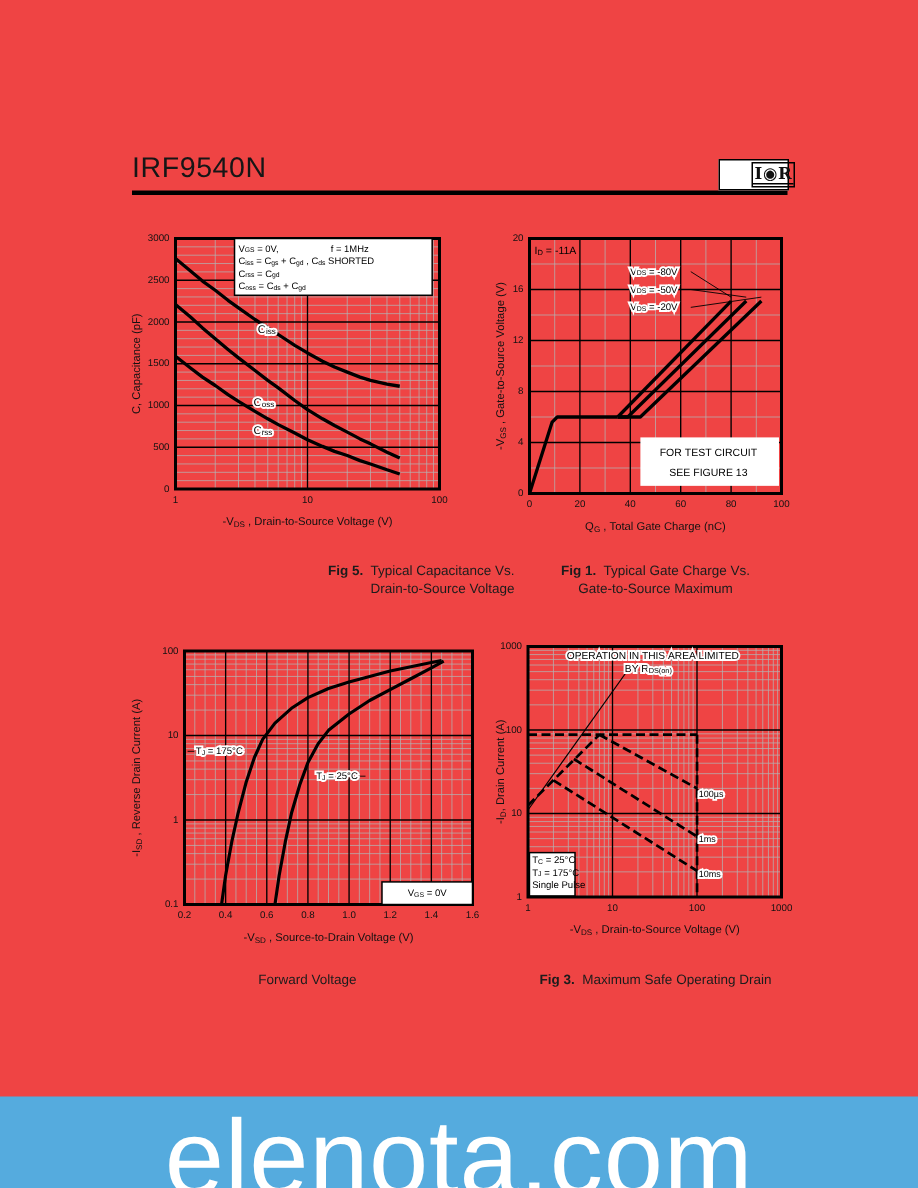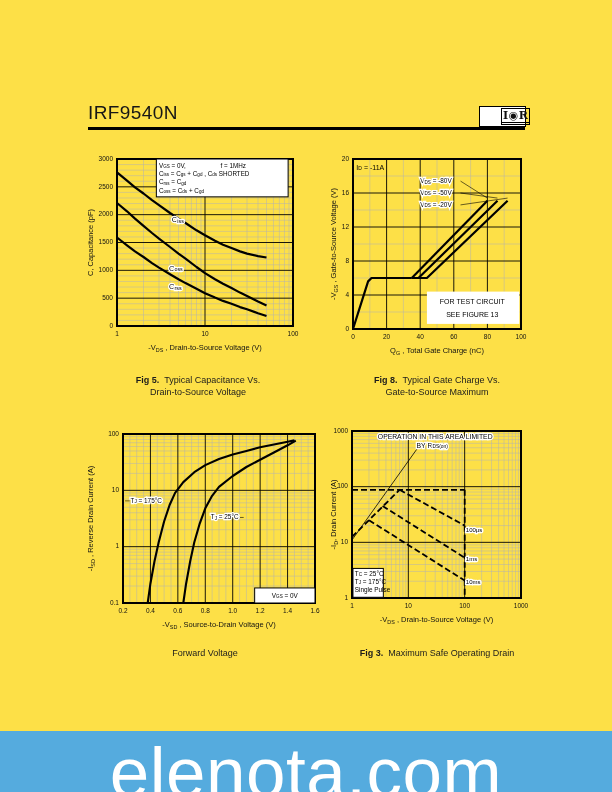--- a/index.html
+++ b/index.html
@@ -1,16 +1,16 @@
 <!DOCTYPE html>
 <html><head>
 <meta charset="utf-8">
 <style>
   html,body{margin:0;padding:0;background:#ffffff;}
-  .page{position:relative;width:612px;height:792px;background:#fde047;overflow:hidden;
+  .page{position:relative;width:612px;height:792px;background:#ef4444;overflow:hidden;
         font-family:"Liberation Sans",sans-serif;color:#111;}
   .header-title{position:absolute;left:88px;top:102px;font-size:19px;letter-spacing:.4px;color:#161616;}
   .title-rule{position:absolute;left:88px;top:127px;width:437px;height:2.5px;background:#000;}
   .ir-logo{position:absolute;left:479px;top:106px;width:47px;height:21px;border:1.6px solid #000;
            box-sizing:border-box;background:#fff;display:flex;padding-left:20px;}
   .ir-logo-inner{flex:1;margin:1px;border:1px solid #000;display:flex;align-items:center;justify-content:center;}
   .ir-logo-text{font-family:"DejaVu Serif",serif;font-weight:bold;font-size:11px;line-height:1;
                 border-bottom:1.8px solid #000;padding:0 1px 1px 1px;letter-spacing:.5px;}
   .chart-svg{position:absolute;}
   .caption{position:absolute;width:240px;text-align:center;font-size:9px;line-height:11.5px;color:#1c1c1c;}
@@ -307,26 +307,26 @@
       <text x="105.21116401587432" y="12.006733783563277" text-anchor="middle" dominant-baseline="middle" font-size="6.8" fill="#000" stroke="#fff" stroke-width="2.6" paint-order="stroke"><tspan>OPERATION&nbsp;IN&nbsp;THIS&nbsp;AREA&nbsp;LIMITED</tspan></text>
       <text x="86.56521267654074" y="20.89674736985475" text-anchor="start" dominant-baseline="middle" font-size="6.8" fill="#000" stroke="#fff" stroke-width="2.6" paint-order="stroke"><tspan>BY&nbsp;R</tspan><tspan font-size="4.90" dy="1.50">DS(on)</tspan></text>
       <text x="135.8603305142732" y="104.50501004327609" text-anchor="start" dominant-baseline="middle" font-size="6" fill="#000" stroke="#fff" stroke-width="2.6" paint-order="stroke"><tspan>100µs</tspan></text>
       <text x="135.8603305142732" y="134.09066975862828" text-anchor="start" dominant-baseline="middle" font-size="6" fill="#000" stroke="#fff" stroke-width="2.6" paint-order="stroke"><tspan>1ms</tspan></text>
       <text x="135.8603305142732" y="157.48271621362585" text-anchor="start" dominant-baseline="middle" font-size="6" fill="#000" stroke="#fff" stroke-width="2.6" paint-order="stroke"><tspan>10ms</tspan></text>
       <text x="24.7726152770869" y="148.54381337678205" text-anchor="start" dominant-baseline="middle" font-size="6.4" fill="#000"><tspan>T</tspan><tspan font-size="4.61" dy="1.41">C</tspan><tspan dy="-1.41">&nbsp;=&nbsp;25°C</tspan></text>
       <text x="24.7726152770869" y="156.8547399674865" text-anchor="start" dominant-baseline="middle" font-size="6.4" fill="#000"><tspan>T</tspan><tspan font-size="4.61" dy="1.41">J</tspan><tspan dy="-1.41">&nbsp;=&nbsp;175°C</tspan></text>
       <text x="24.7726152770869" y="165.2133975236645" text-anchor="start" dominant-baseline="middle" font-size="6.4" fill="#000"><tspan>Single&nbsp;Pulse</tspan></text>
     </svg>
 
-  <div class="caption" style="left:78px;top:375px;">
+  <div class="caption" style="left:103px;top:375px;text-align:right;">
     <div><span class="figlabel">Fig 5.</span>&nbsp; <span>Typical Capacitance Vs.</span></div>
     <div>Drain-to-Source Voltage</div>
   </div>
   <div class="caption" style="left:317px;top:375px;">
-    <div><span class="figlabel">Fig 8.</span>&nbsp; <span>Typical Gate Charge Vs.</span></div>
+    <div><span class="figlabel">Fig 1.</span>&nbsp; <span>Typical Gate Charge Vs.</span></div>
     <div>Gate-to-Source Maximum</div>
   </div>
   <div class="caption" style="left:85px;top:648px;">
     <div>Forward Voltage</div>
   </div>
   <div class="caption" style="left:317px;top:648px;">
     <div><span class="figlabel">Fig 3.</span>&nbsp; <span>Maximum Safe Operating Drain</span></div>
     <div></div>
   </div>
 

